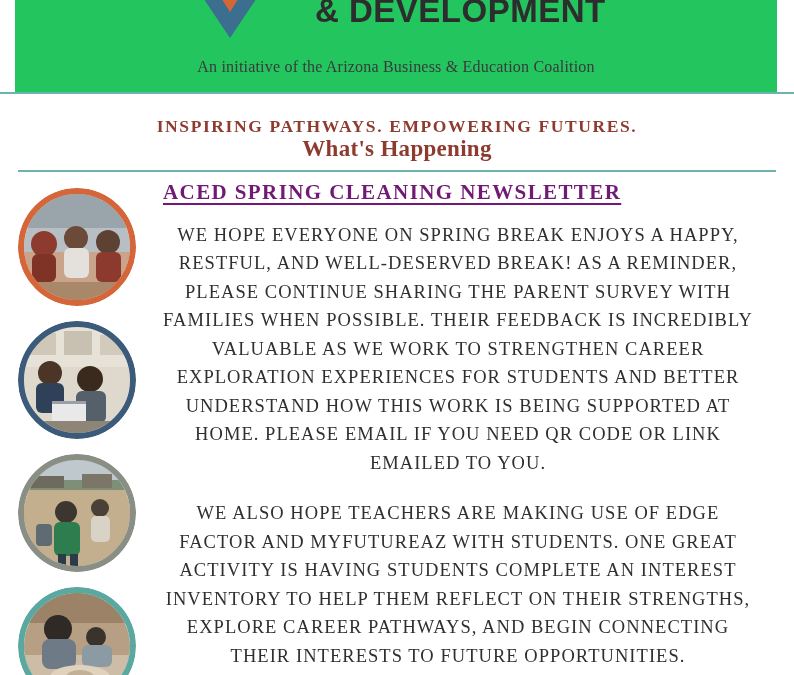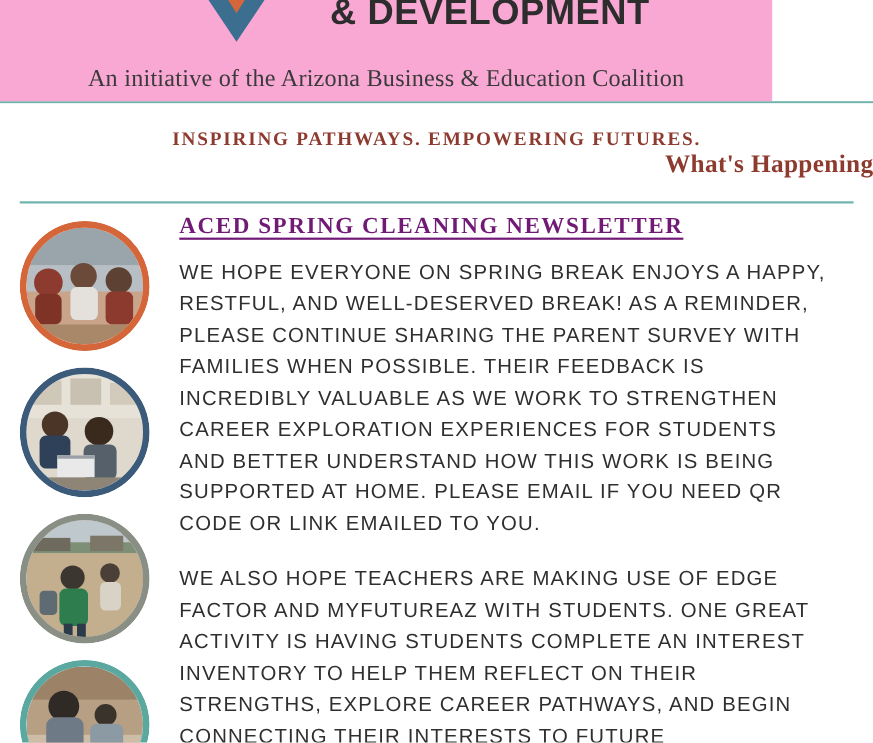--- a/index.html
+++ b/index.html
@@ -11,24 +11,25 @@
     width: 794px;
     height: 675px;
     overflow: hidden;
     font-family: "Liberation Sans", sans-serif;
     position: relative;
   }
 
   
   .header-band {
     position: relative;
-    width: 702px;
+    width: 762px;
     height: 92px;
-    background: #f9a8d4;
-    overflow: hidden;
+    background: #22c55e;
+    overflow: hidden;
+    margin-left: 15px;
   }
   .logo-wrap {
     position: absolute;
     left: 140px;
     top: -70px;
     width: 150px;
     height: 120px;
   }
   .logo-wrap svg { display:block; }
 
@@ -44,21 +45,21 @@
     white-space: nowrap;
   }
 
   .initiative {
     position: absolute;
     left: 0;
     right: 0;
     top: 58px;
     text-align: center;
     font-family: "Liberation Serif", serif;
-    font-size: 22px;
+    font-size: 16px;
     color: #3a3a3a;
     letter-spacing: 0.2px;
   }
 
   .rule-teal {
     width: 794px;
     height: 2px;
     background: #6fb3ad;
   }
 
@@ -78,27 +79,27 @@
     font-family: "Liberation Serif", serif;
     font-weight: bold;
     font-size: 17.5px;
     letter-spacing: 1.6px;
     color: #8e3b2f;
     text-transform: uppercase;
   }
 
   
   .whats-happening {
-    text-align: right;
+    text-align: center;
     font-family: "Liberation Serif", serif;
     font-weight: bold;
     font-size: 23px;
     color: #8e3b2f;
     padding-top: 2px;
-    padding-bottom: 21px;
+    padding-bottom: 8px;
     letter-spacing: 0.3px;
   }
   .rule-teal-inset {
     margin-left: 18px;
     width: 758px;
     height: 1.5px;
     background: #6fb3ad;
   }
 
   
@@ -149,28 +150,29 @@
     font-weight: bold;
     font-size: 21px;
     letter-spacing: 1.4px;
     color: #701a75;
     text-transform: uppercase;
     text-decoration: underline;
     text-underline-offset: 4px;
     margin-bottom: 16px;
   }
   .para {
-    font-family: Liberation Sans, sans-serif;
+    font-family: Liberation Serif, serif;
     font-size: 18.5px;
     line-height: 28.5px;
     letter-spacing: 1.05px;
     color: #2f2f2f;
     text-transform: uppercase;
     margin-bottom: 22px;
     max-width: 590px;
+    text-align: center;
   }
 </style>
 </head>
 <body>
 
 <div class="header-band">
 
   <div class="logo-wrap">
     <svg width="150" height="120" viewBox="0 0 150 120" xmlns="http://www.w3.org/2000/svg">
       <path d="M8 8 L46 8 L75 52 L104 8 L142 8 L75 108 Z" fill="#3c6e8f"></path>

